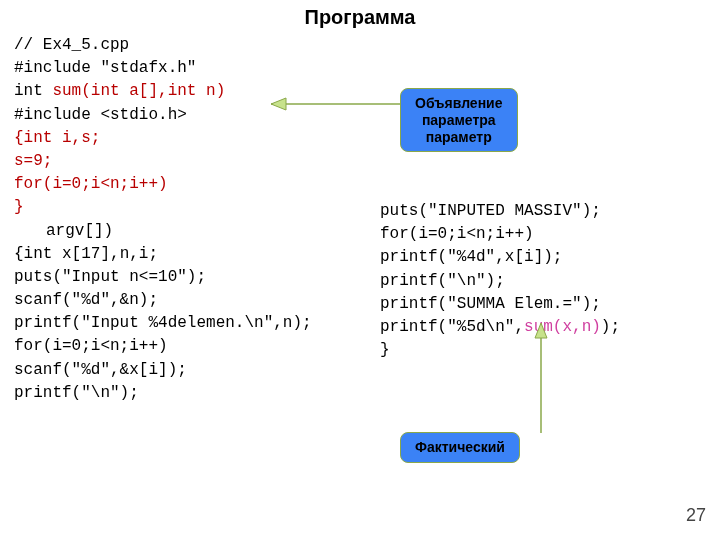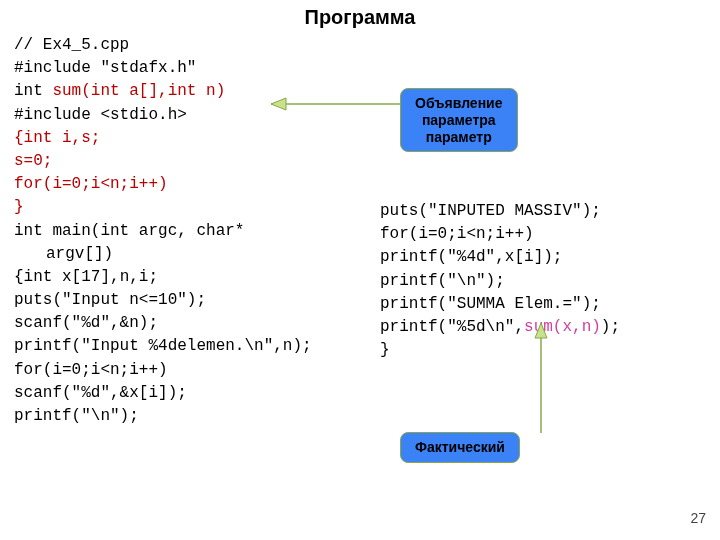--- a/index.html
+++ b/index.html
@@ -49,40 +49,40 @@
     font-family: Arial, sans-serif;
     line-height: 1.2;
   }
   .callout svg {
     position: absolute;
   }
   .page-num {
     position: absolute;
     right: 14px;
     bottom: 14px;
-    font-size: 14px;
+    font-size: 18px;
     color: #444;
   }
   .wrap2 { padding-left: 32px; display: block; }
 </style>
 </head>
 <body>
 
 <div class="title">Программа</div>
 
 <div class="code-col left-col">
   <div>// Ex4_5.cpp</div>
   <div>#include "stdafx.h"</div>
   <div><span>int </span><span class="kw-red">sum(int a[],int n)</span></div>
   <div>#include &lt;stdio.h&gt;</div>
   <div class="kw-red"><span>{</span><span>int i,s;</span></div>
-  <div class="kw-red"> s=0;</div>
+  <div class="kw-red"> s=9;</div>
   <div class="kw-red"> for(i=0;i&lt;n;i++)</div>
   <div class="kw-red">}</div>
-  <div><span>int main(int argc, char*</span><span class="wrap2">argv[])</span></div>
+  <div><span class="wrap2">argv[])</span></div>
   <div><span>{</span><span>int x[17],n,i;</span></div>
   <div> puts("Input n&lt;=10");</div>
   <div> scanf("%d",&amp;n);</div>
   <div>printf("Input %4delemen.\n",n);</div>
   <div> for(i=0;i&lt;n;i++)</div>
   <div> scanf("%d",&amp;x[i]);</div>
   <div>  printf("\n");</div>
 </div>
 
 <div class="code-col right-col">

